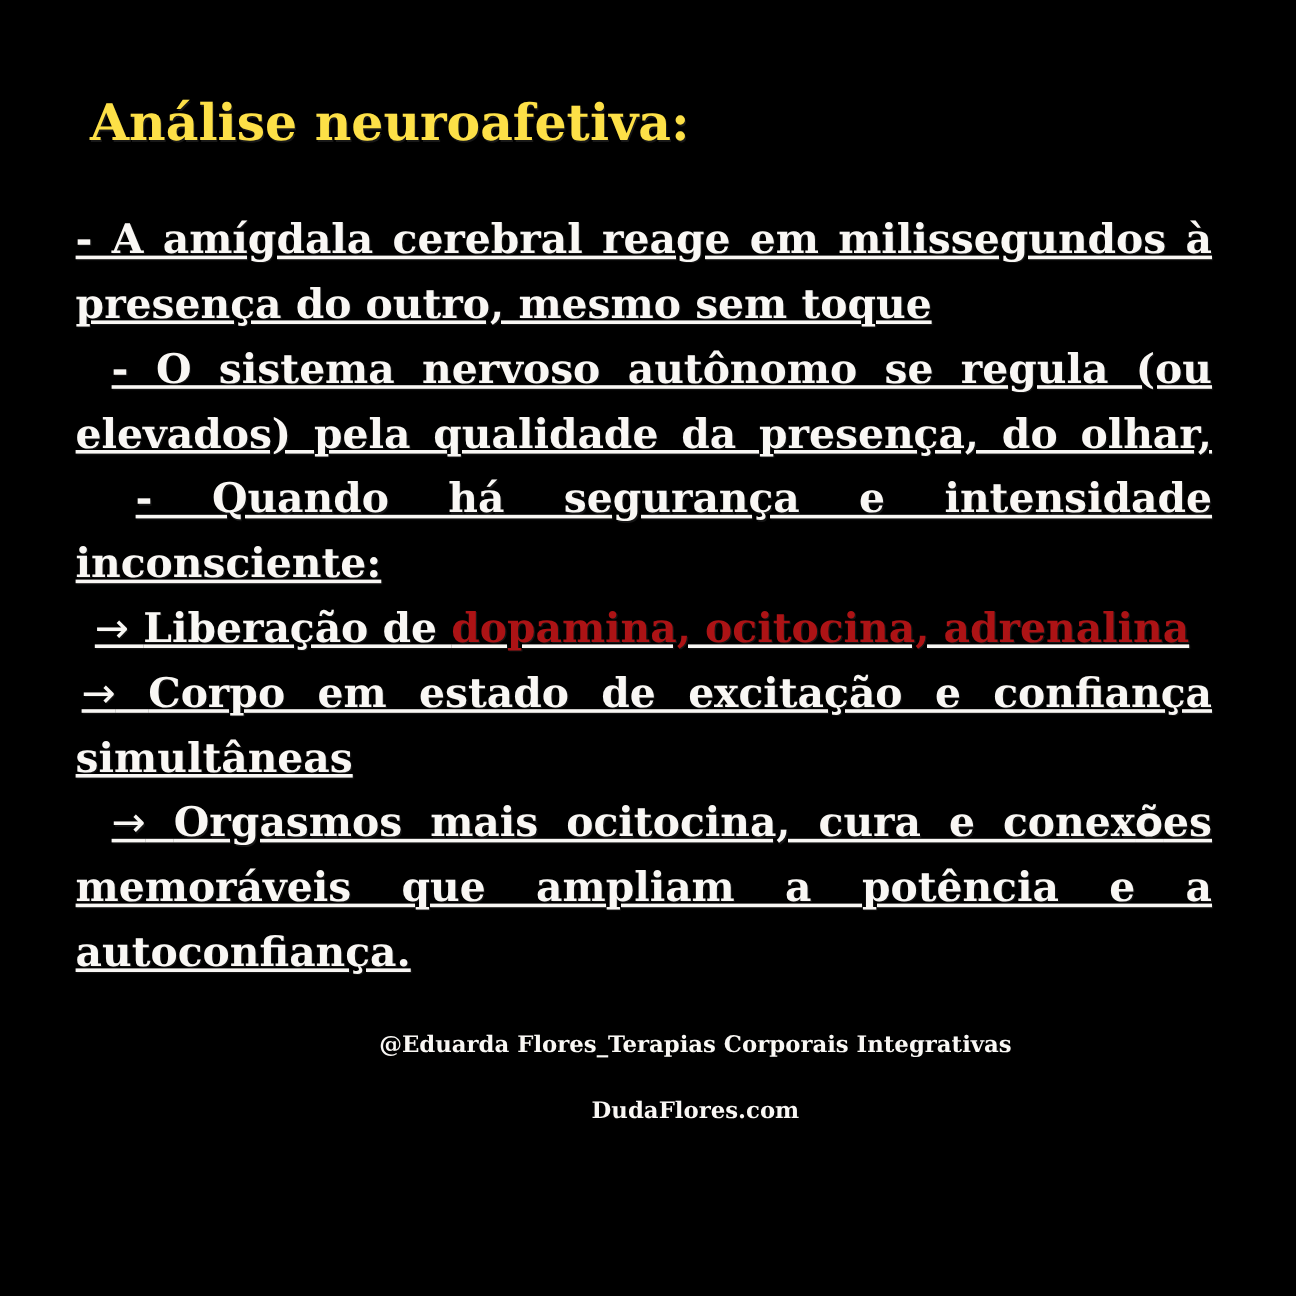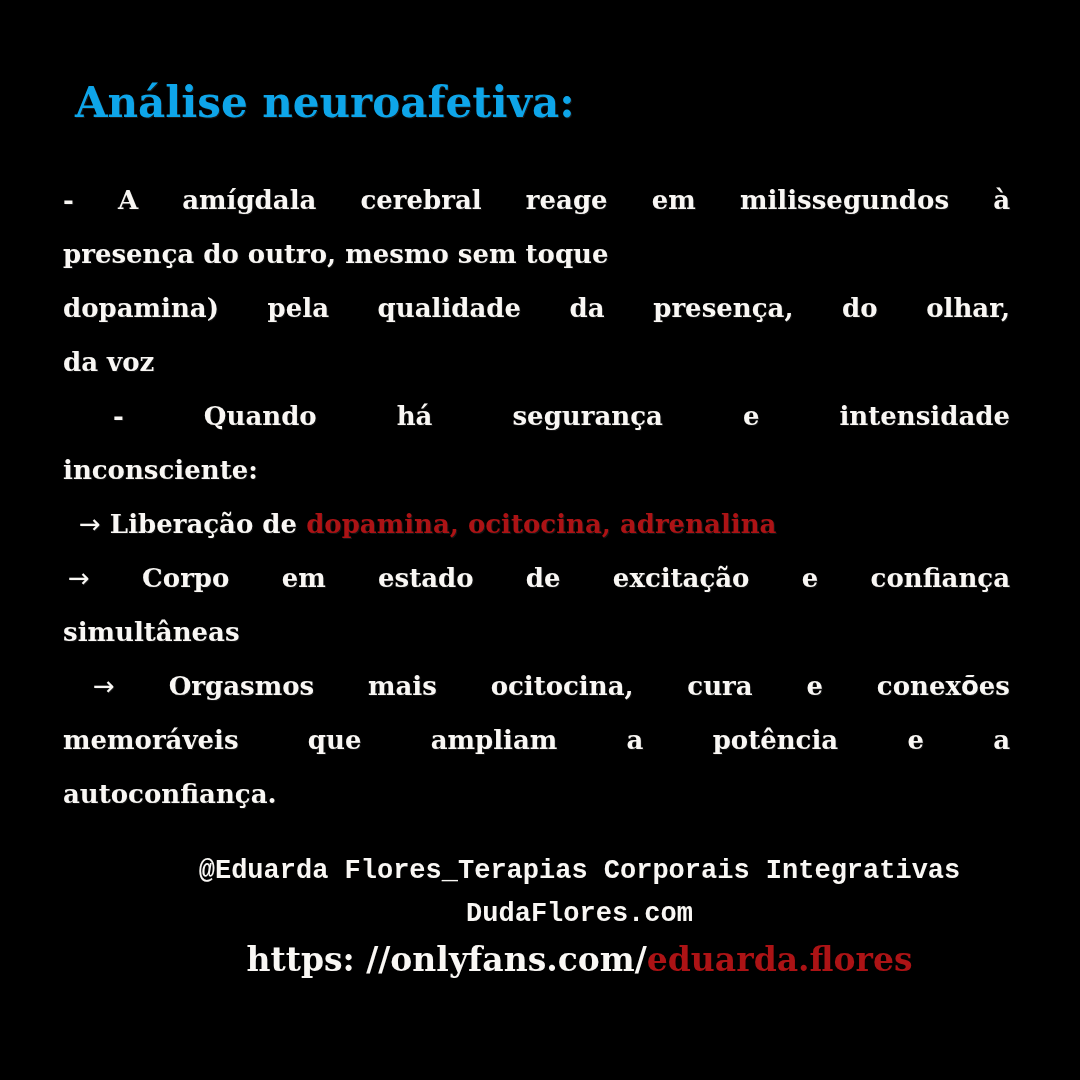--- a/index.html
+++ b/index.html
@@ -12,28 +12,29 @@
     font-family: "DejaVu Serif", "Liberation Serif", serif;
     font-weight: bold;
     color: #f9f7f4;
     box-sizing: border-box;
     padding: 76px 70px 0 63px;
   }
   .headline {
     font-size: 42px;
     line-height: 53px;
     margin: 0 0 44px 12px;
-    color: #0ea5e9;
+    color: #fde047;
     text-shadow: 1px 1px 0 rgba(70,70,70,0.35);
   }
   .body-block p {
     margin: 0;
-    font-size: 26px;
+    font-size: 34px;
     line-height: 54px;
     text-shadow: 1px 1px 0 rgba(70,70,70,0.3);
+    text-decoration: underline;
   }
   .stretch {
     text-align: justify;
     text-align-last: justify;
     -moz-text-align-last: justify;
   }
   .ind-a { text-indent: 30px; }
   .ind-b { text-indent: 50px; }
   .ind-c { text-indent: 16px; }
   .ind-d { text-indent: 5px; }
@@ -44,52 +45,50 @@
   .glyph {
     font-family: "DejaVu Sans", "Liberation Sans", sans-serif;
     font-weight: 700;
   }
   .red { color: #ac1315; margin-top: 39px; }
   .footer {
     margin: 30px 0 0 86px;
     text-align: center;
   }
   .footer .credit {
-    font-size: 27px;
+    font-size: 19px;
     line-height: 40px;
-    margin: 3px;
-    font-family: Liberation Mono, monospace;
+    margin: 15px;
   }
   .footer .url-line {
     font-size: 33px;
     line-height: 46px;
     margin: 0;
   }
 </style>
 </head>
 <body>
 
 <div class="poster">
 
   <h1 class="headline">Análise neuroafetiva:</h1>
 
   <div class="body-block">
     <p class="stretch"><span>- A amígdala cerebral reage em milissegundos à</span></p>
     <p><span>presença do outro, mesmo sem toque</span></p>
-    <p class="stretch"><span>dopamina) pela qualidade da presença, do olhar,</span></p>
-    <p><span>da voz</span></p>
+    <p class="stretch ind-a"><span>- O sistema nervoso autônomo se regula (ou</span></p>
+    <p class="stretch"><span>elevados) pela qualidade da presença, do olhar,</span></p>
     <p class="stretch ind-b"><span>- Quando há segurança e intensidade</span></p>
     <p><span>inconsciente:</span></p>
     <p class="ind-c"><span class="arrow">→</span> <span>Liberação de</span> <span class="red">dopamina, ocitocina, adrenalina</span></p>
     <p class="stretch ind-d"><span class="arrow">→</span> <span>Corpo em estado de excitação e confiança</span></p>
     <p><span>simultâneas</span></p>
     <p class="stretch ind-a"><span class="arrow">→</span> <span>Orgasmos mais ocitocina, cura e conex</span><span class="glyph">õ</span><span>es</span></p>
     <p class="stretch"><span>memoráveis que ampliam a potência e a</span></p>
     <p><span>autoconfiança.</span></p>
   </div>
 
   <div class="footer">
     <p class="credit">@Eduarda Flores_Terapias Corporais Integrativas</p>
     <p class="credit">DudaFlores.com</p>
-    <p class="url-line"><span>https: //onlyfans.com/</span><span class="red">eduarda.flores</span></p>
   </div>
 
 </div>
 
 </body></html>

